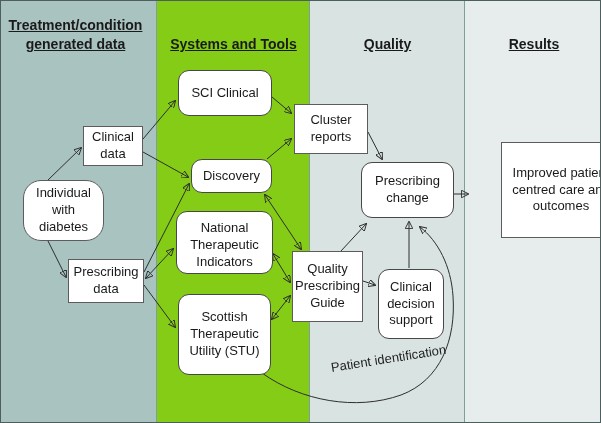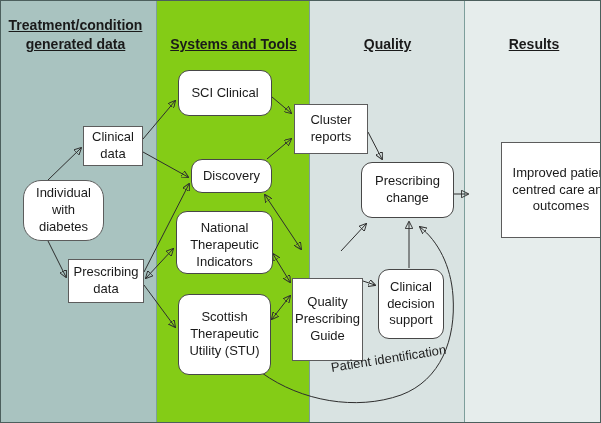--- a/index.html
+++ b/index.html
@@ -39,21 +39,21 @@
   .rounded{border-radius:11px;border-color:#474747;}
   #n-individual      {left:22px;  top:179px; width:81px;  height:61px; padding:2px 9px;border-radius:18px;}
   #n-clinical-data   {left:82px;  top:125px; width:60px;  height:40px;}
   #n-prescribing-data{left:67px;  top:258px; width:76px;  height:44px;}
   #n-sci-diabetes    {left:177px; top:69px;  width:94px;  height:46px;}
   #n-discovery       {left:190px; top:158px; width:81px;  height:34px;}
   #n-nti             {left:175px; top:210px; width:97px;  height:63px;align-items:flex-end;}
   #n-stu             {left:177px; top:293px; width:93px;  height:81px;}
   #n-cluster-reports {left:293px; top:103px; width:74px;  height:50px;justify-content:flex-end;}
   #n-prescribing-change{left:360px;top:161px;width:93px;  height:56px;}
-  #n-qpg             {left:291px; top:250px; width:71px;  height:83px;margin-top:27px;}
+  #n-qpg             {left:291px; top:250px; width:71px;  height:71px;}
   #n-cds             {left:377px; top:268px; width:66px;  height:70px;}
   #n-improved        {left:470px; top:141px; width:120px; height:96px;margin-left:30px;}
   
   svg.wires{position:absolute;left:0;top:0;width:601px;height:423px;pointer-events:none;}
   svg.wires line, svg.wires path{stroke:#2e2e2e;stroke-width:1;fill:none;}
   
   .annotation{
     position:absolute;left:330px;top:359px;width:140px;
     font-size:13px;color:#1f1f1f;
     transform:rotate(-9deg);transform-origin:left center;

